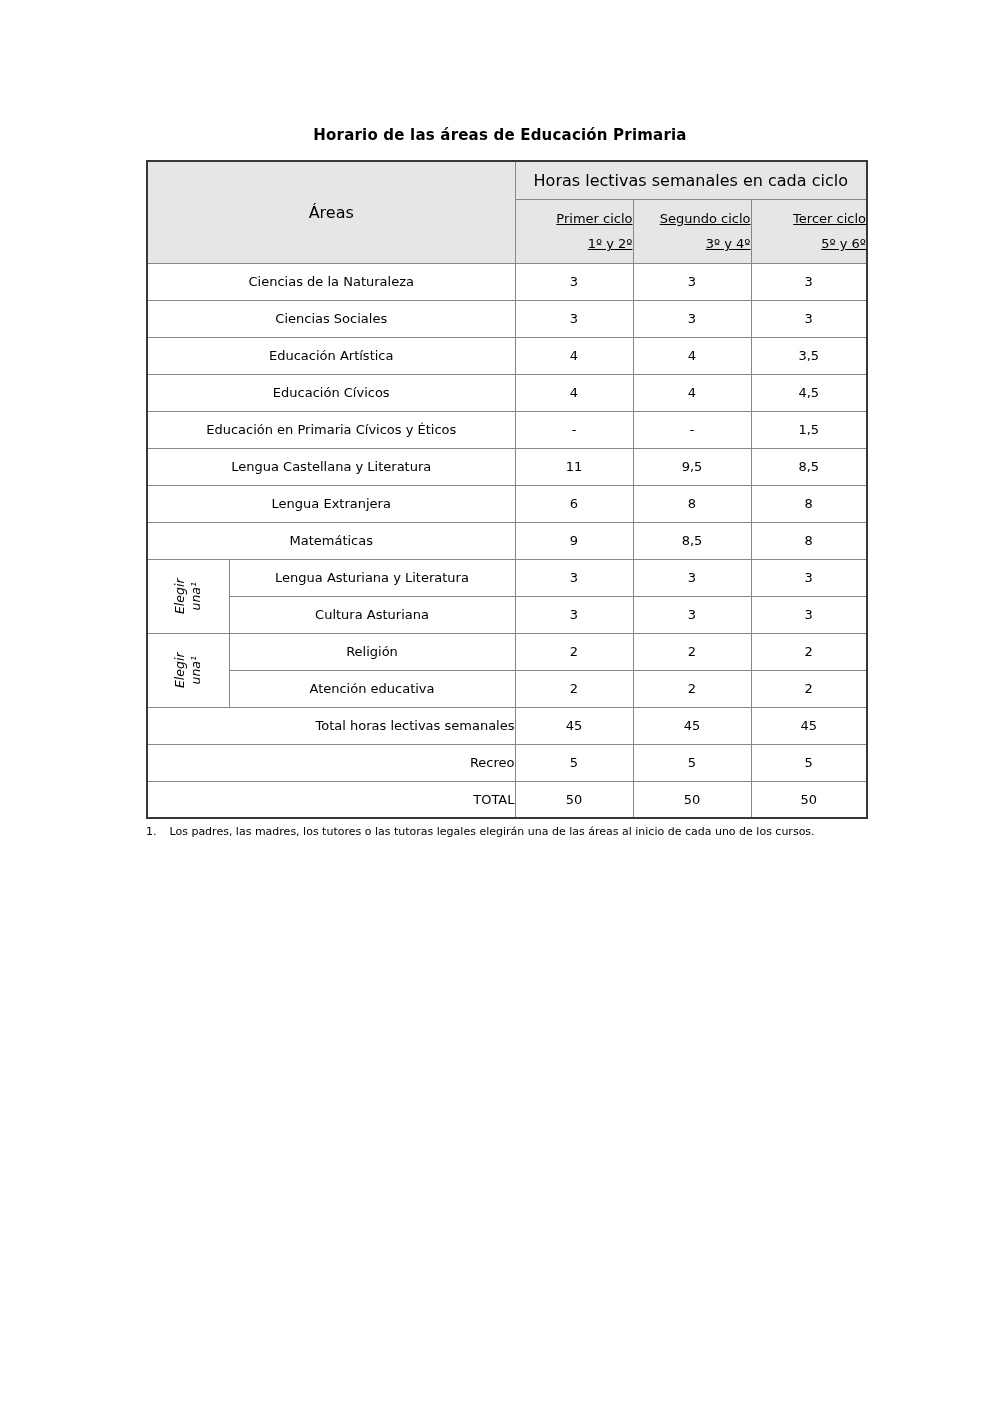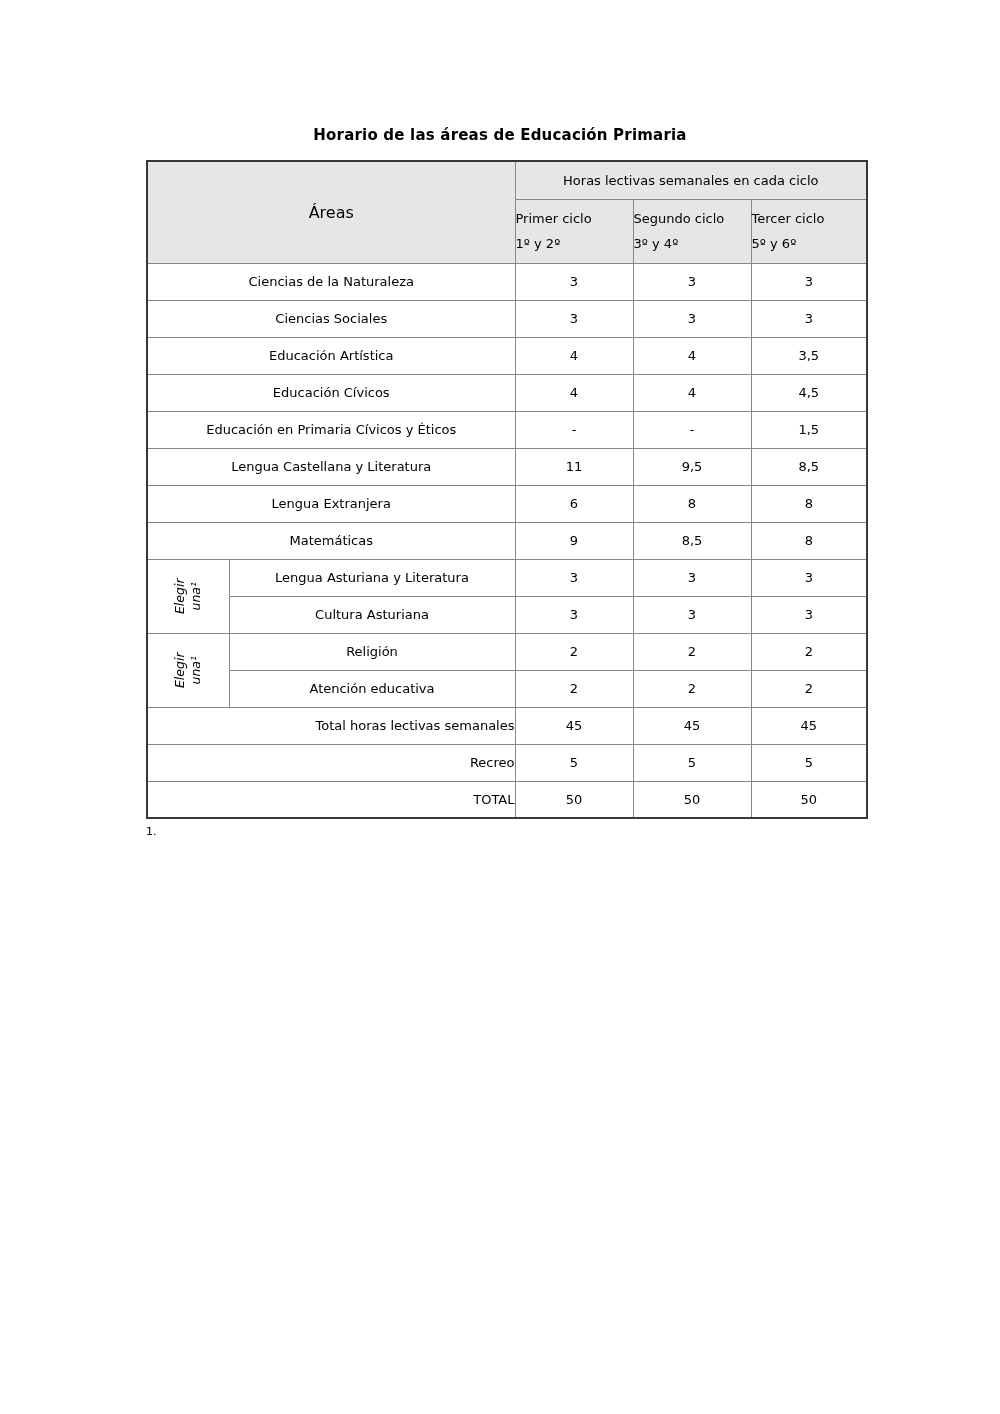--- a/index.html
+++ b/index.html
@@ -41,22 +41,22 @@
     border: 1px solid #878787;
     padding: 0;
     font-weight: normal;
     vertical-align: middle;
   }
   thead th { background: #e6e6e6; }
   tr.hr1 { height: 38px; }
   tr.hr2 { height: 64px; }
   tbody tr { height: 37px; }
   .areas-head { text-align: center; font-size: 16px; }
-  .group-head { text-align: center; font-size: 13px; }
-  .cycle-head { text-align: left; }
+  .group-head { text-align: center; font-size: 16px; }
+  .cycle-head { text-align: right; text-decoration: underline; }
   .cycle-head .line { line-height: 25px; }
   td.name {
     text-align: center;
     padding-left: 20px;
   }
   td.val { text-align: center; }
   td.sum {
     text-align: right;
     padding-right: 23px;
     margin-top: 37px;
@@ -215,13 +215,14 @@
         <td class="val">50</td>
         <td class="val">50</td>
         <td class="val">50</td>
       </tr>
     </tbody>
   </table>
 </div>
 
 <div class="footnote">
   <span>1.</span>
+  <span>Los padres, las madres, los tutores o las tutoras legales elegirán una de las áreas al inicio de cada uno de los cursos.</span>
 </div>
 
 </body></html>

